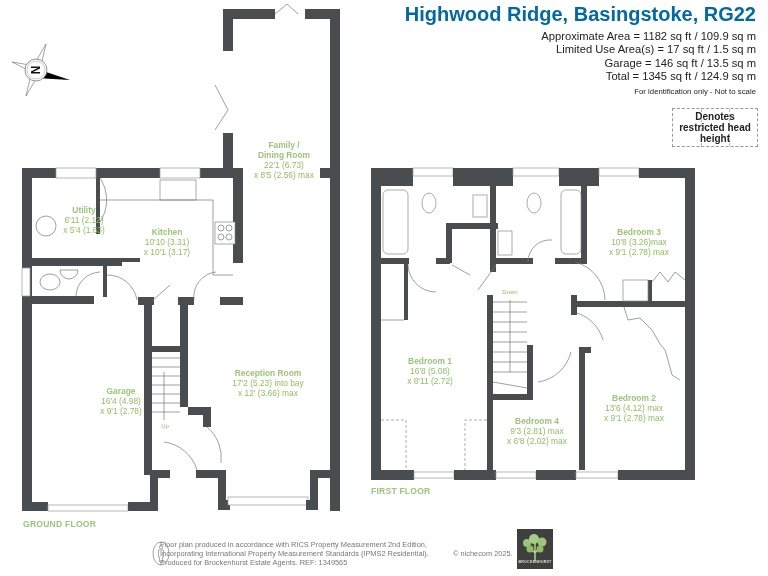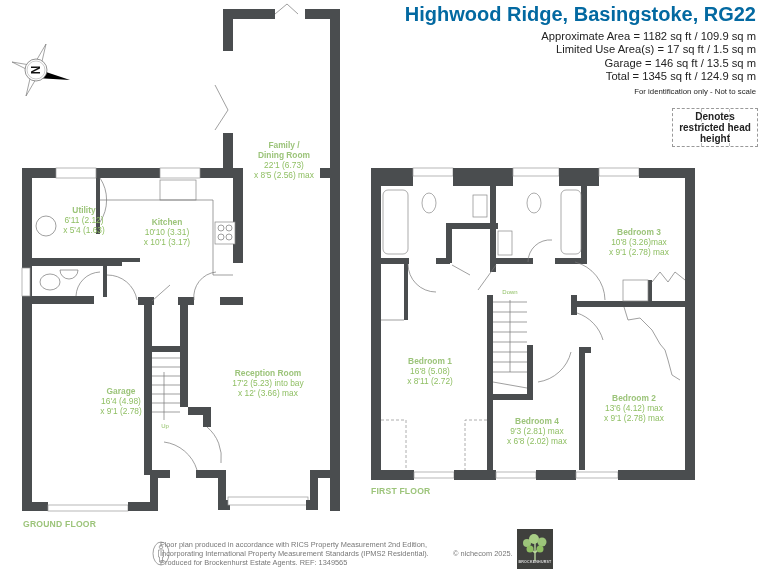--- a/index.html
+++ b/index.html
@@ -210,21 +210,21 @@
 
   <polyline class="dash" points="381,420 406,420 406,470"></polyline>
   <polyline class="dash" points="487,420 465,420 465,470"></polyline>
 </svg>
 
 <div class="room-label" style="left:76px;top:205px;margin-left:8px;">
   <div class="name">Utility</div>
   <div>6'11 (2.12)</div>
   <div>x 5'4 (1.63)</div>
 </div>
-<div class="room-label" style="left:167px;top:217px;">
+<div class="room-label" style="left:167px;top:227px;">
   <div class="name">Kitchen</div>
   <div>10'10 (3.31)</div>
   <div>x 10'1 (3.17)</div>
 </div>
 <div class="room-label" style="left:284px;top:140px;">
   <div class="name">Family /</div>
   <div class="name">Dining Room</div>
   <div>22'1 (6.73)</div>
   <div>x 8'5 (2.56) max</div>
 </div>

